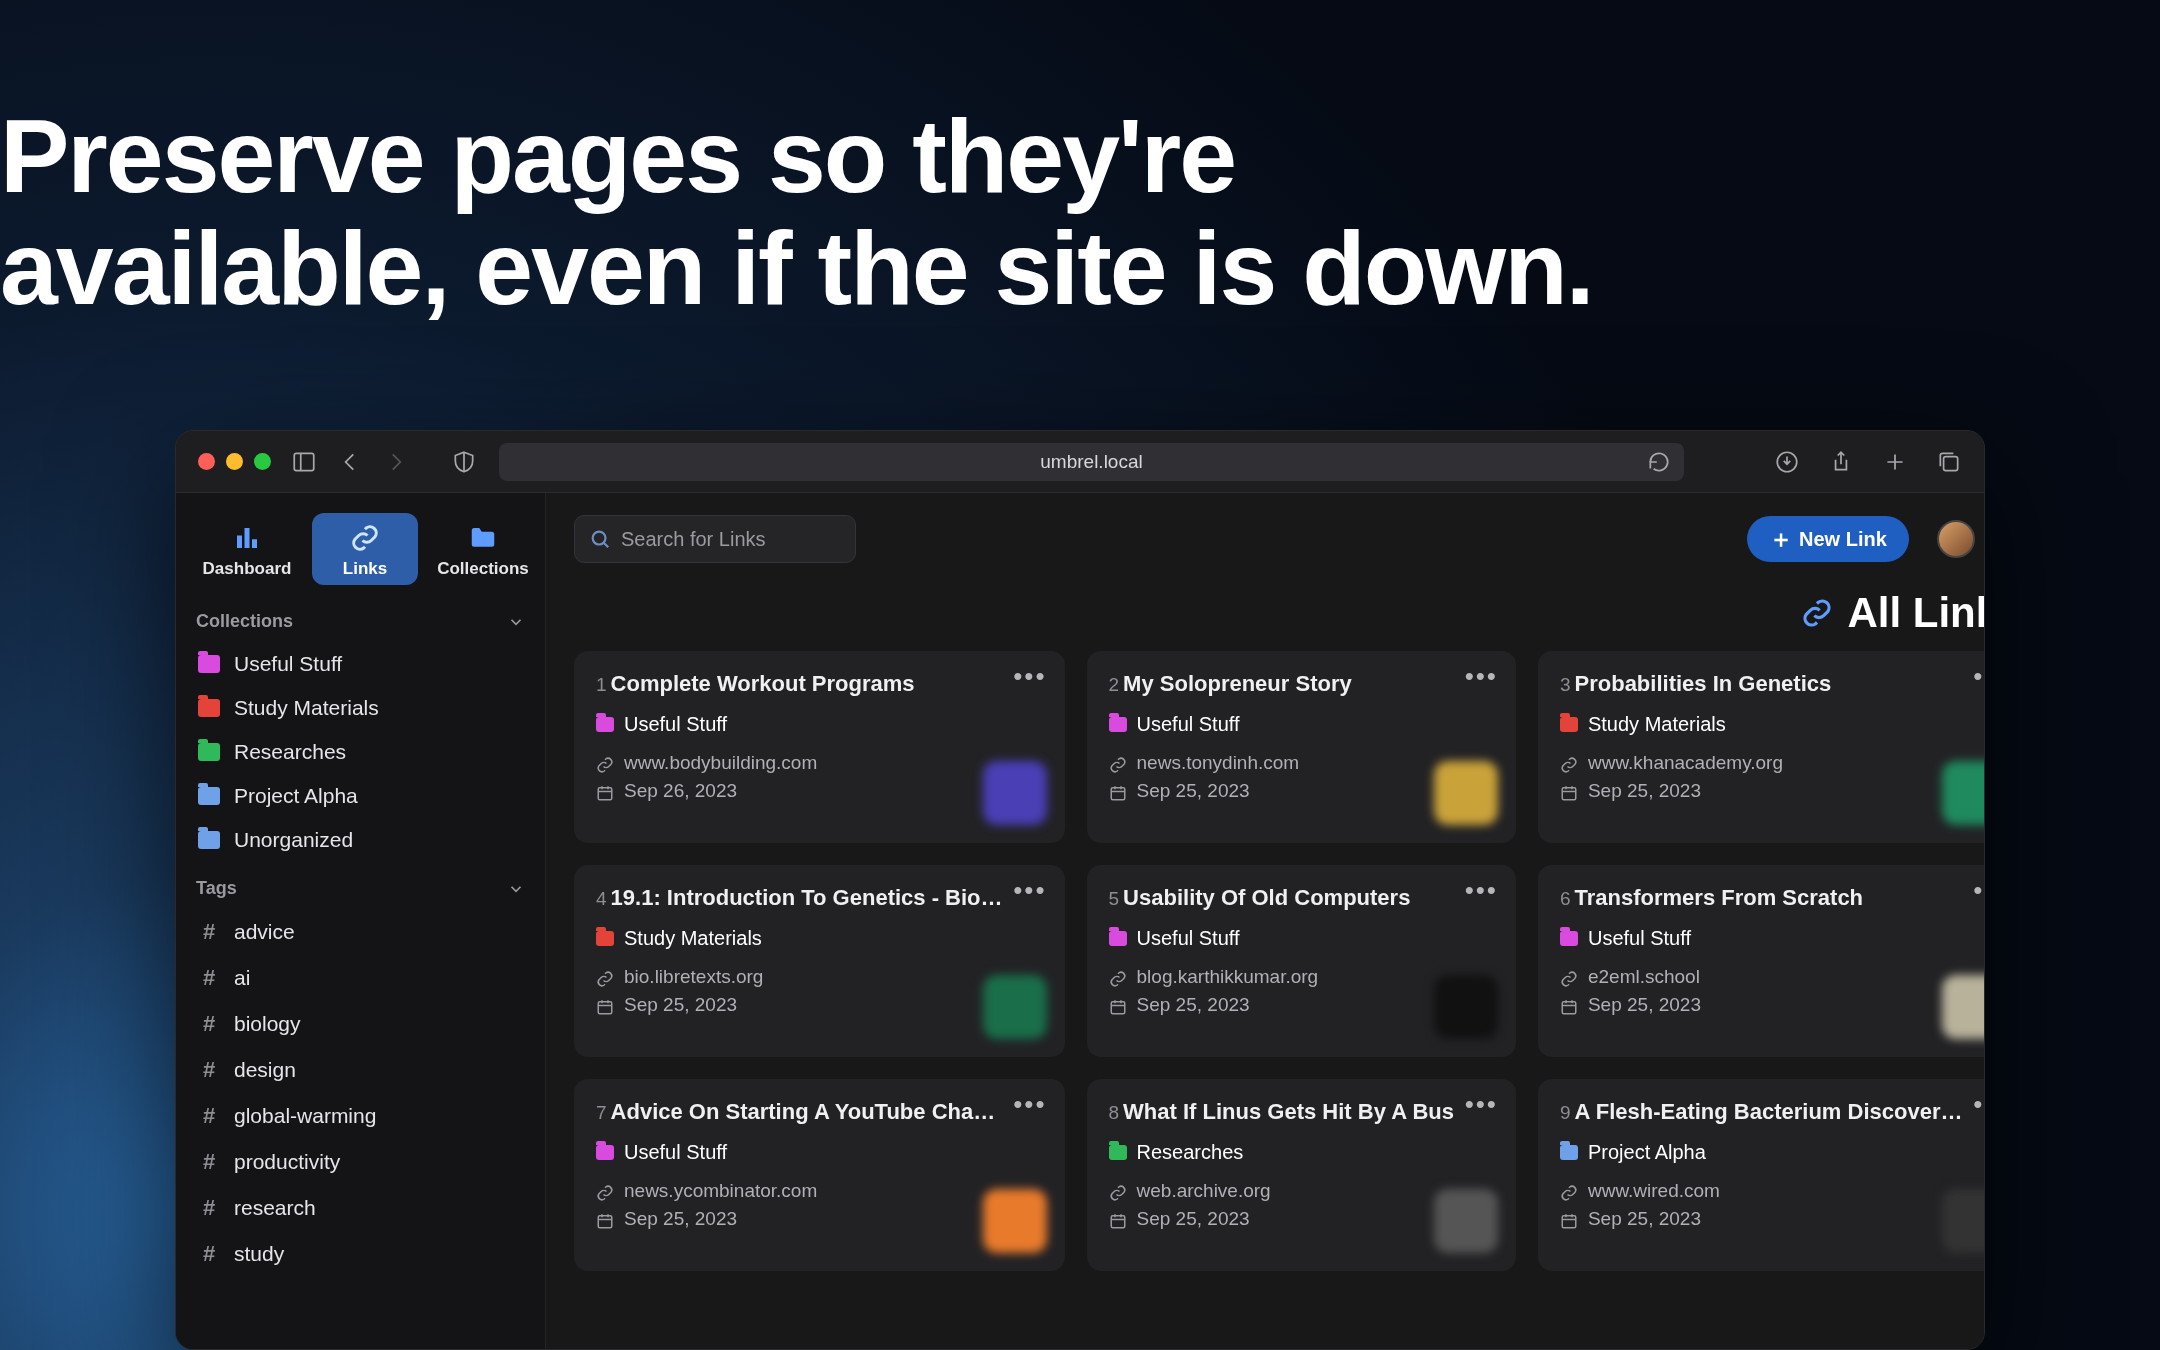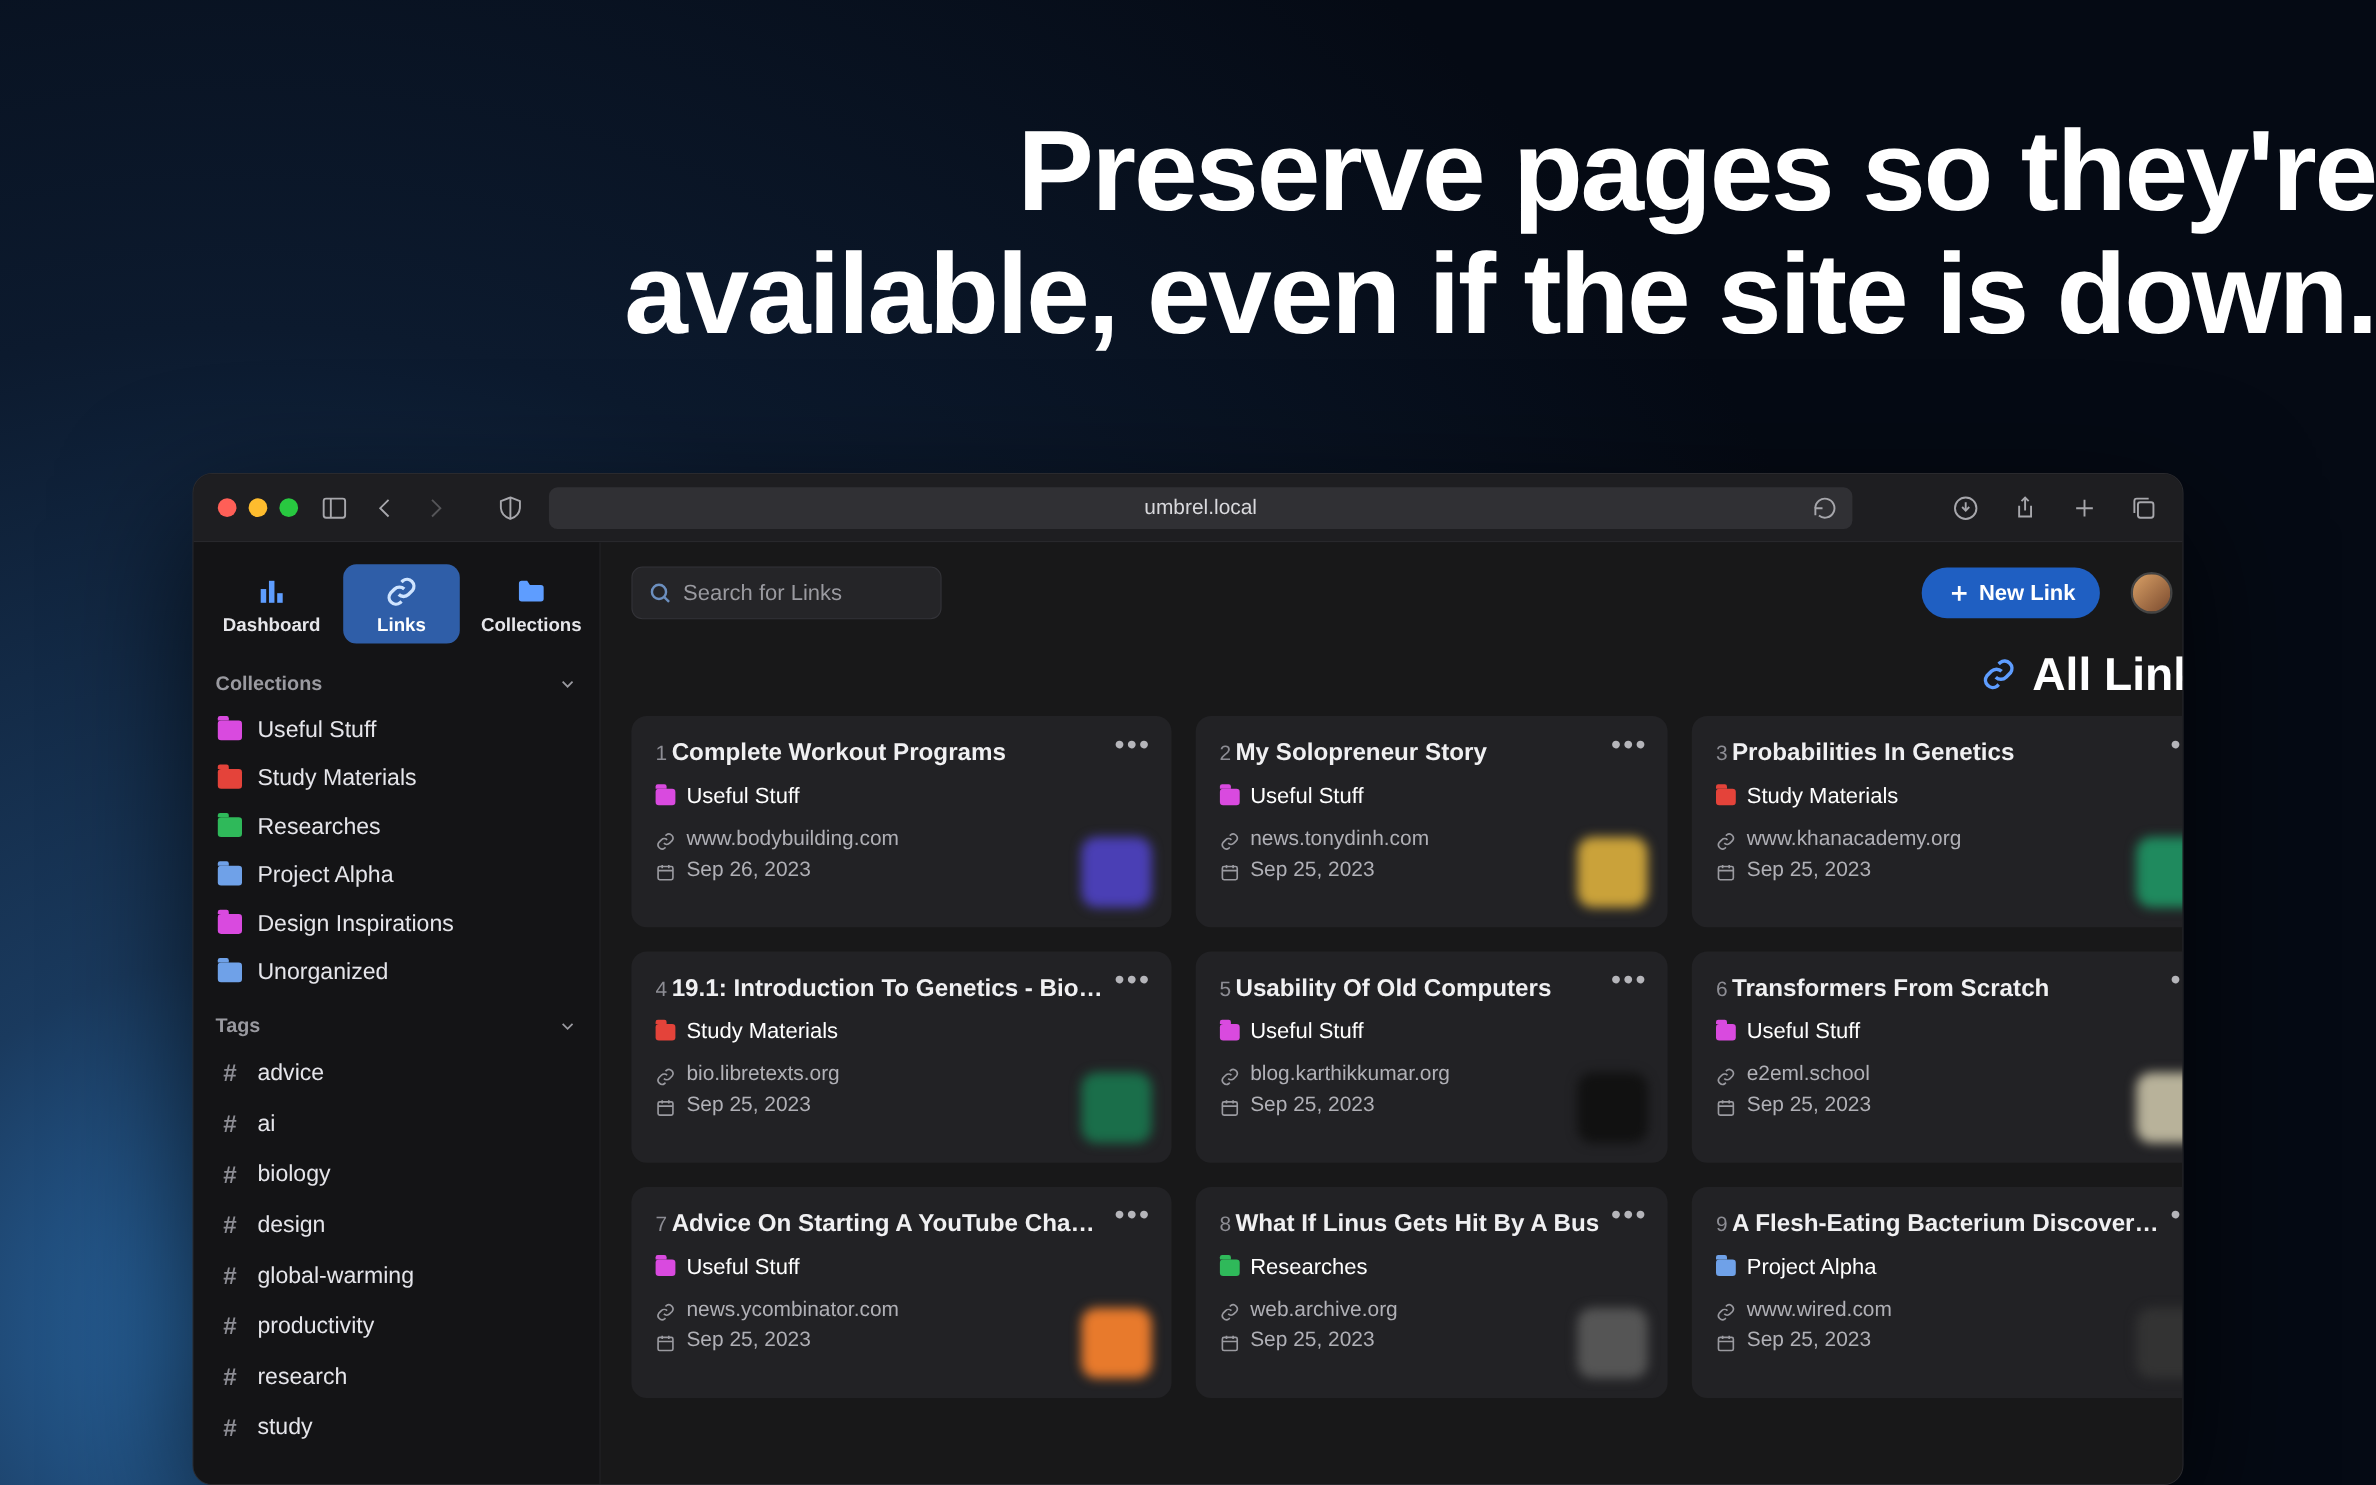--- a/index.html
+++ b/index.html
@@ -4,21 +4,21 @@
 <style>
   * { box-sizing: border-box; margin: 0; padding: 0; }
   html, body { width: 2160px; height: 1350px; overflow: hidden; }
   body {
     font-family: -apple-system, BlinkMacSystemFont, "Segoe UI", Helvetica, Arial, sans-serif;
     background: radial-gradient(circle at 10% 90%, #2a6aa8 0%, #1a3a5e 15%, #0c1a2e 40%, #050a14 70%);
     color: #fff;
     position: relative;
   }
   .hero {
-    text-align: right;
+    text-align: left;
     font-weight: 700;
     font-size: 104px;
     line-height: 1.08;
     letter-spacing: -2px;
     padding-top: 100px;
     color: #fff;
   }
   .window {
     position: absolute;
     left: 175px;
@@ -286,24 +286,20 @@
           </div>
           <div class="srow">
             <div class="fld" style="background:#2fb95a"></div>
                    <span>Researches</span>
           </div>
           <div class="srow">
             <div class="fld" style="background:#6fa1e8"></div>
                    <span>Project Alpha</span>
           </div>
           <div class="srow">
-            <div class="fld" style="background:#d94adf"></div>
-                   <span>Design Inspirations</span>
-          </div>
-          <div class="srow">
             <div class="fld" style="background:#6fa1e8"></div>
                    <span>Unorganized</span>
           </div>
         </div>
 
       <div class="section-hdr">
         <span>Tags</span>
         <svg viewBox="0 0 24 24">
             <polyline points="6 9 12 15 18 9"></polyline>
           </svg>

